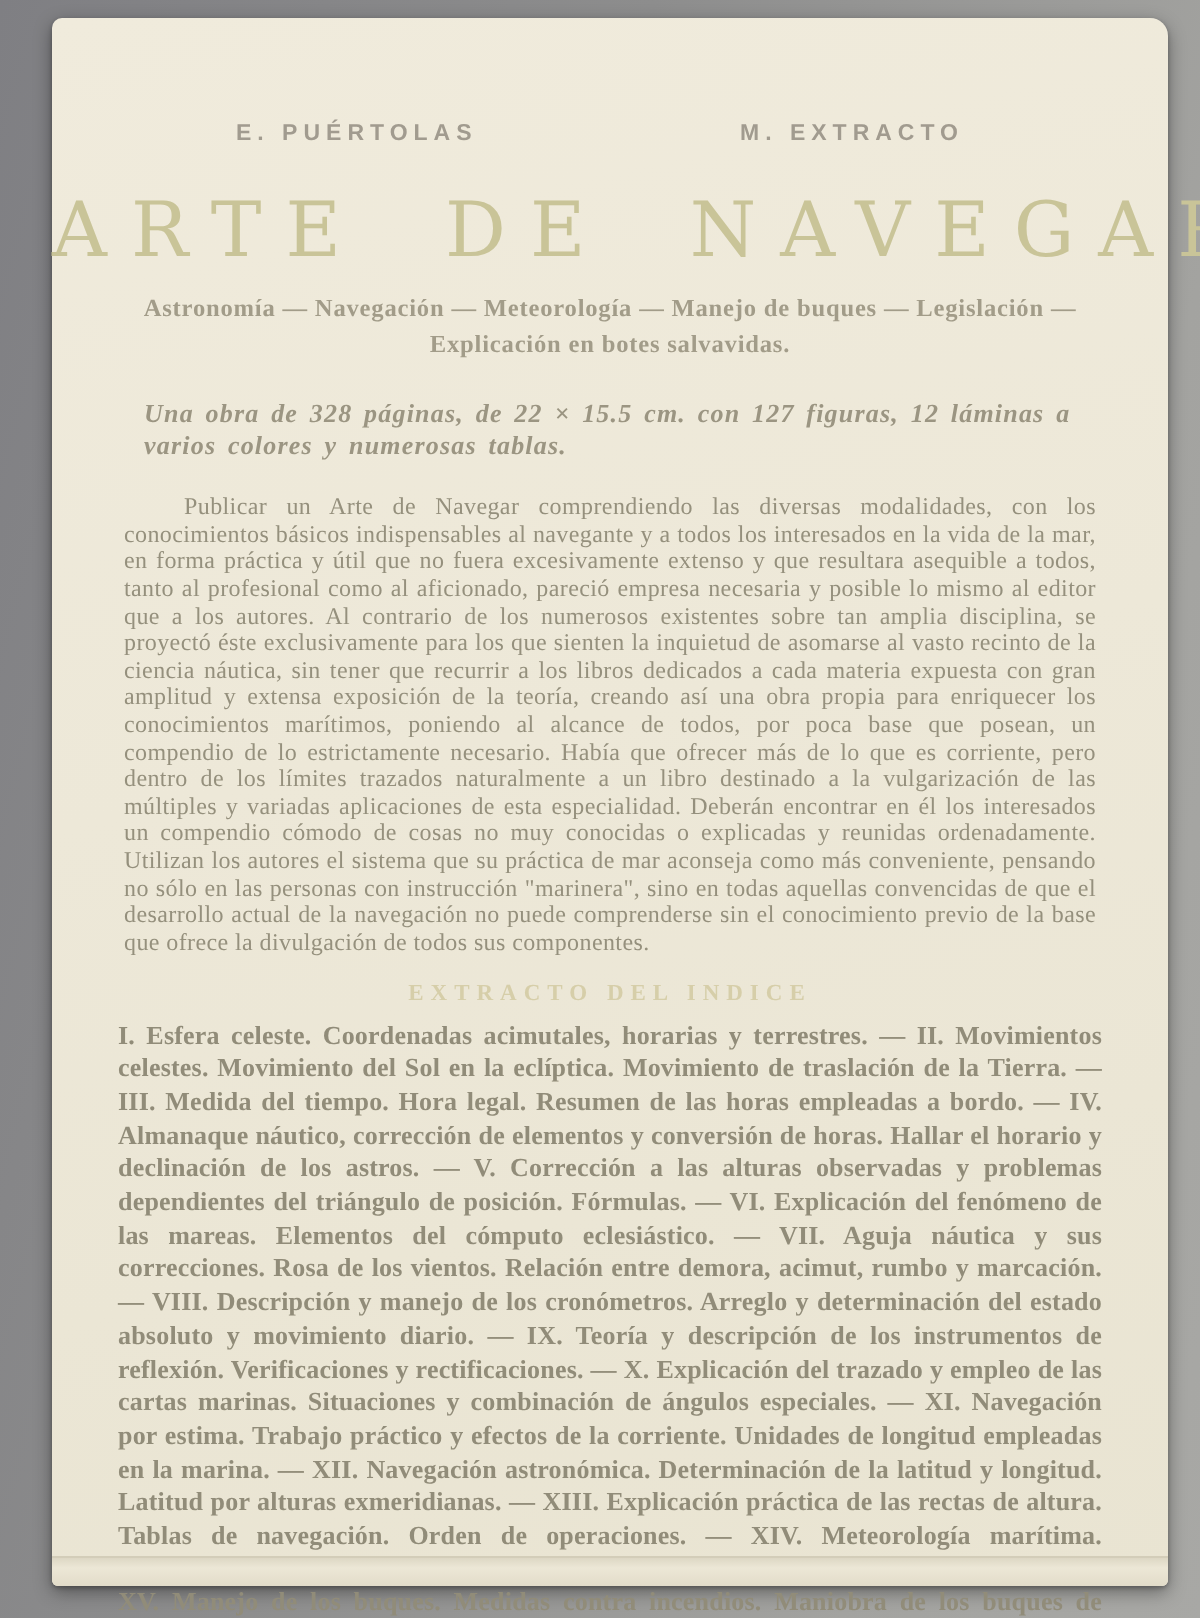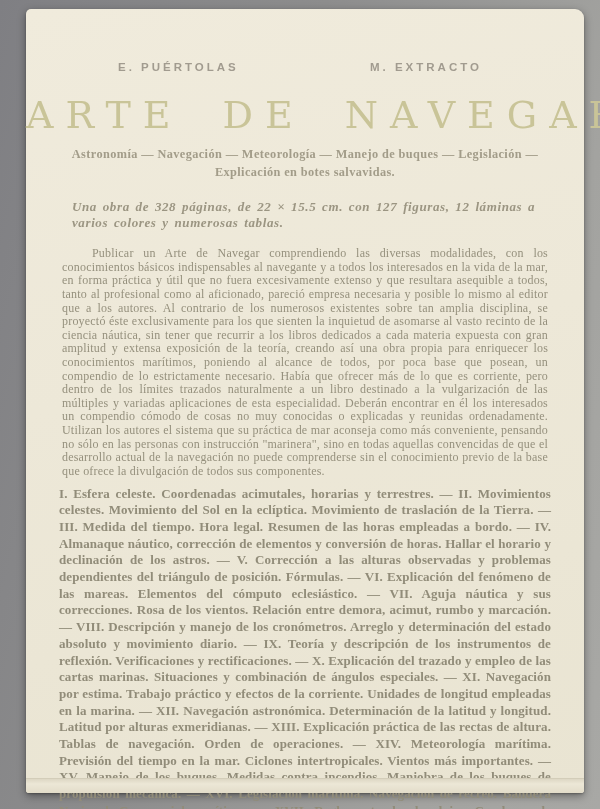--- a/index.html
+++ b/index.html
@@ -77,19 +77,20 @@
 
   <div class="subtitle">
     <div>Astronomía — Navegación — Meteorología — Manejo de buques — Legislación —</div>
     <div>Explicación en botes salvavidas.</div>
   </div>
 
   <div class="edition-note">Una obra de 328 páginas, de 22 × 15.5 cm. con 127 figuras, 12 láminas a varios colores y numerosas tablas.</div>
 
   <div class="description">Publicar un Arte de Navegar comprendiendo las diversas modalidades, con los conocimientos básicos indispensables al navegante y a todos los interesados en la vida de la mar, en forma práctica y útil que no fuera excesivamente extenso y que resultara asequible a todos, tanto al profesional como al aficionado, pareció empresa necesaria y posible lo mismo al editor que a los autores. Al contrario de los numerosos existentes sobre tan amplia disciplina, se proyectó éste exclusivamente para los que sienten la inquietud de asomarse al vasto recinto de la ciencia náutica, sin tener que recurrir a los libros dedicados a cada materia expuesta con gran amplitud y extensa exposición de la teoría, creando así una obra propia para enriquecer los conocimientos marítimos, poniendo al alcance de todos, por poca base que posean, un compendio de lo estrictamente necesario. Había que ofrecer más de lo que es corriente, pero dentro de los límites trazados naturalmente a un libro destinado a la vulgarización de las múltiples y variadas aplicaciones de esta especialidad. Deberán encontrar en él los interesados un compendio cómodo de cosas no muy conocidas o explicadas y reunidas ordenadamente. Utilizan los autores el sistema que su práctica de mar aconseja como más conveniente, pensando no sólo en las personas con instrucción "marinera", sino en todas aquellas convencidas de que el desarrollo actual de la navegación no puede comprenderse sin el conocimiento previo de la base que ofrece la divulgación de todos sus componentes.</div>
 
+  <div class="index-heading">EXTRACTO DEL INDICE</div>
 
   <div class="index-text">I. Esfera celeste. Coordenadas acimutales, horarias y terrestres. — II. Movimientos celestes. Movimiento del Sol en la eclíptica. Movimiento de traslación de la Tierra. — III. Medida del tiempo. Hora legal. Resumen de las horas empleadas a bordo. — IV. Almanaque náutico, corrección de elementos y conversión de horas. Hallar el horario y declinación de los astros. — V. Corrección a las alturas observadas y problemas dependientes del triángulo de posición. Fórmulas. — VI. Explicación del fenómeno de las mareas. Elementos del cómputo eclesiástico. — VII. Aguja náutica y sus correcciones. Rosa de los vientos. Relación entre demora, acimut, rumbo y marcación. — VIII. Descripción y manejo de los cronómetros. Arreglo y determinación del estado absoluto y movimiento diario. — IX. Teoría y descripción de los instrumentos de reflexión. Verificaciones y rectificaciones. — X. Explicación del trazado y empleo de las cartas marinas. Situaciones y combinación de ángulos especiales. — XI. Navegación por estima. Trabajo práctico y efectos de la corriente. Unidades de longitud empleadas en la marina. — XII. Navegación astronómica. Determinación de la latitud y longitud. Latitud por alturas exmeridianas. — XIII. Explicación práctica de las rectas de altura. Tablas de navegación. Orden de operaciones. — XIV. Meteorología marítima. Previsión del tiempo en la mar. Ciclones intertropicales. Vientos más importantes. — XV. Manejo de los buques. Medidas contra incendios. Maniobra de los buques de propulsión mecánica. — XVI. Legislación marítima. Navegación de recreo. Bandera Nacional. Ceremonial marítimo. — XVII. Reglamento de abordajes. Cuaderno de faros. Proyecto de Reglamento de abordajes. XVIII. Navegación en bote salvavidas. Organización. Medios para hallar la situación. Sumario. Instrucciones para prestar los primeros auxilios. — Miscelánea. Códigos y reglamentos de señales, balizamiento, temporal y puerto. Insignias y distintivos. Abreviaturas, Aproximaciones y tipos de cálculos.</div>
 
   <div class="publisher">EDITORIAL REVERTÉ, S. A.</div>
 
   <div class="paper-fold"></div>
 </div>
 
 </body></html>

